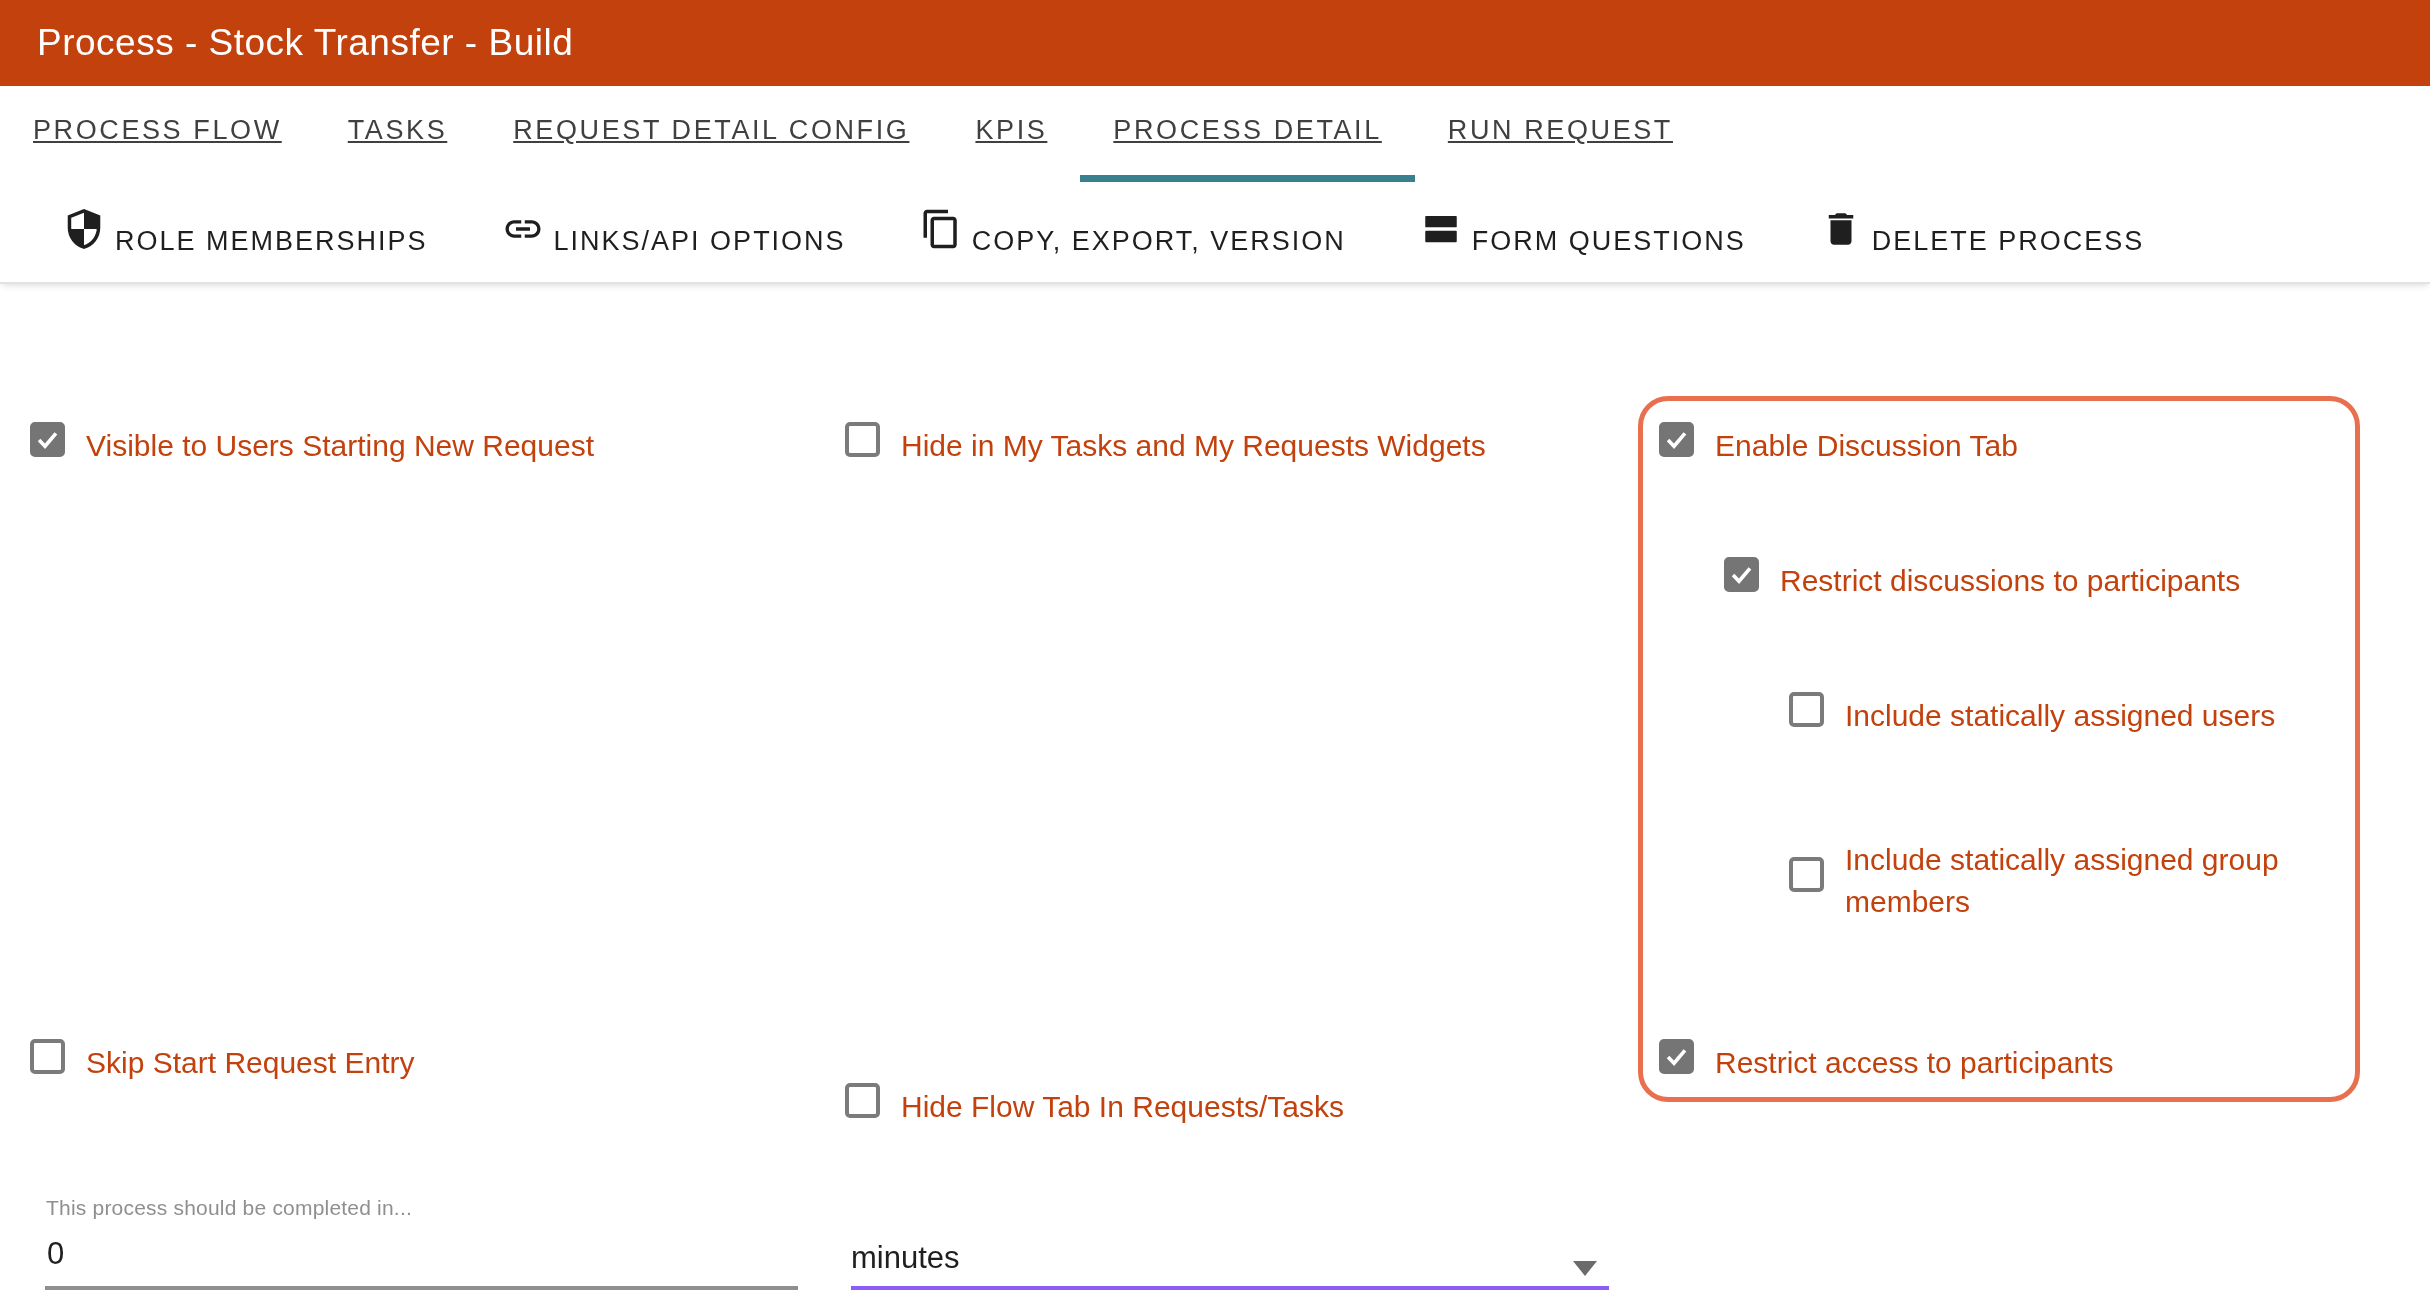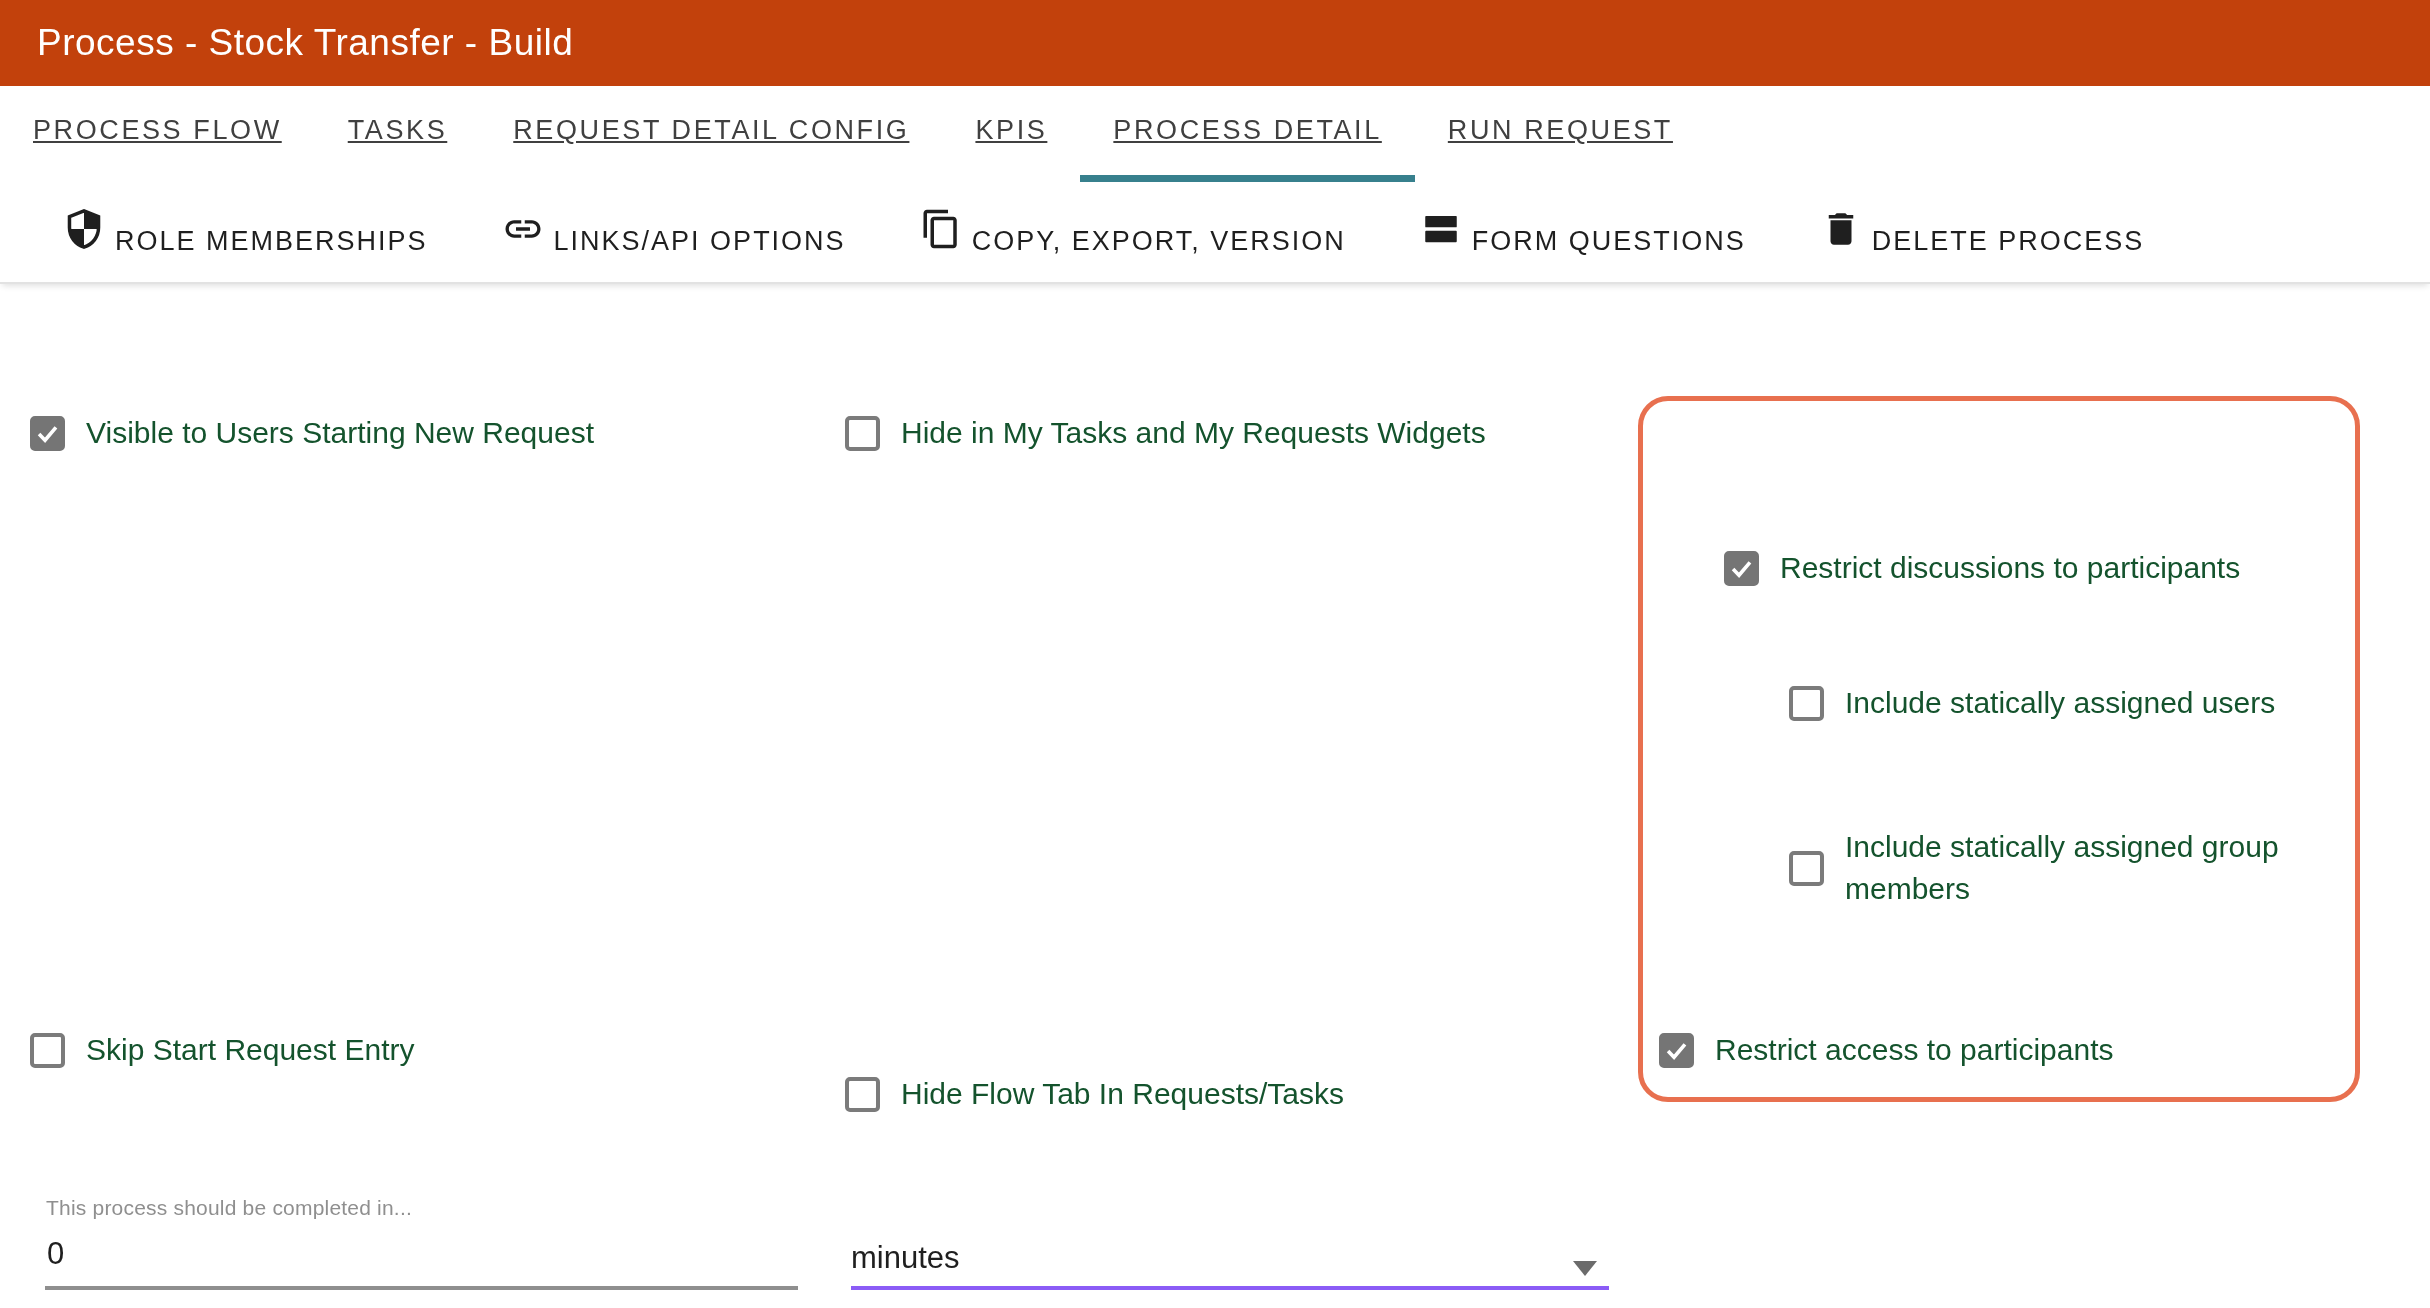--- a/index.html
+++ b/index.html
@@ -48,21 +48,21 @@
   
   .cb { position:absolute; display:flex; align-items:center; gap:21px; cursor:pointer; }
   .cb .box {
     width:35px; height:35px; border-radius:5px;
     border:4px solid #7b7b7b; background:#fff; flex:0 0 auto;
     display:flex; align-items:center; justify-content:center;
   }
   .cb.checked .box { background:#757575; border-color:#757575; }
   .cb .box svg { width:29px; height:29px; display:none; }
   .cb.checked .box svg { display:block; }
-  .cb .lbl { font-size:30px; color:#14532d; line-height:42px; }
+  .cb .lbl { font-size:30px; color:#c2410c; line-height:42px;margin-top:13px; }
 
   
   .highlight {
     position:absolute; left:1638px; top:396px; width:722px; height:706px;
     border:5px solid #e8704f; border-radius:30px; pointer-events:none;
   }
 
   
   .completion-label {
     position:absolute; left:46px; top:1196px;
@@ -166,20 +166,28 @@
         </svg>
       </span>
     <span class="lbl">Visible to Users Starting New Request</span>
   </div>
 
   <div class="cb" style="left:845px; top:412px;">
     <span class="box"></span>
     <span class="lbl">Hide in My Tasks and My Requests Widgets</span>
   </div>
 
+  <div class="cb checked" style="left:1659px; top:412px;">
+    <span class="box">
+        <svg viewBox="0 0 24 24">
+          <polyline points="4.5,12.5 9.8,18 19.5,6.5" fill="none" stroke="#ffffff" stroke-width="3.2"></polyline>
+        </svg>
+      </span>
+    <span class="lbl">Enable Discussion Tab</span>
+  </div>
 
   <div class="cb checked" style="left:1724px; top:547px;">
     <span class="box">
         <svg viewBox="0 0 24 24">
           <polyline points="4.5,12.5 9.8,18 19.5,6.5" fill="none" stroke="#ffffff" stroke-width="3.2"></polyline>
         </svg>
       </span>
     <span class="lbl">Restrict discussions to participants</span>
   </div>
 

